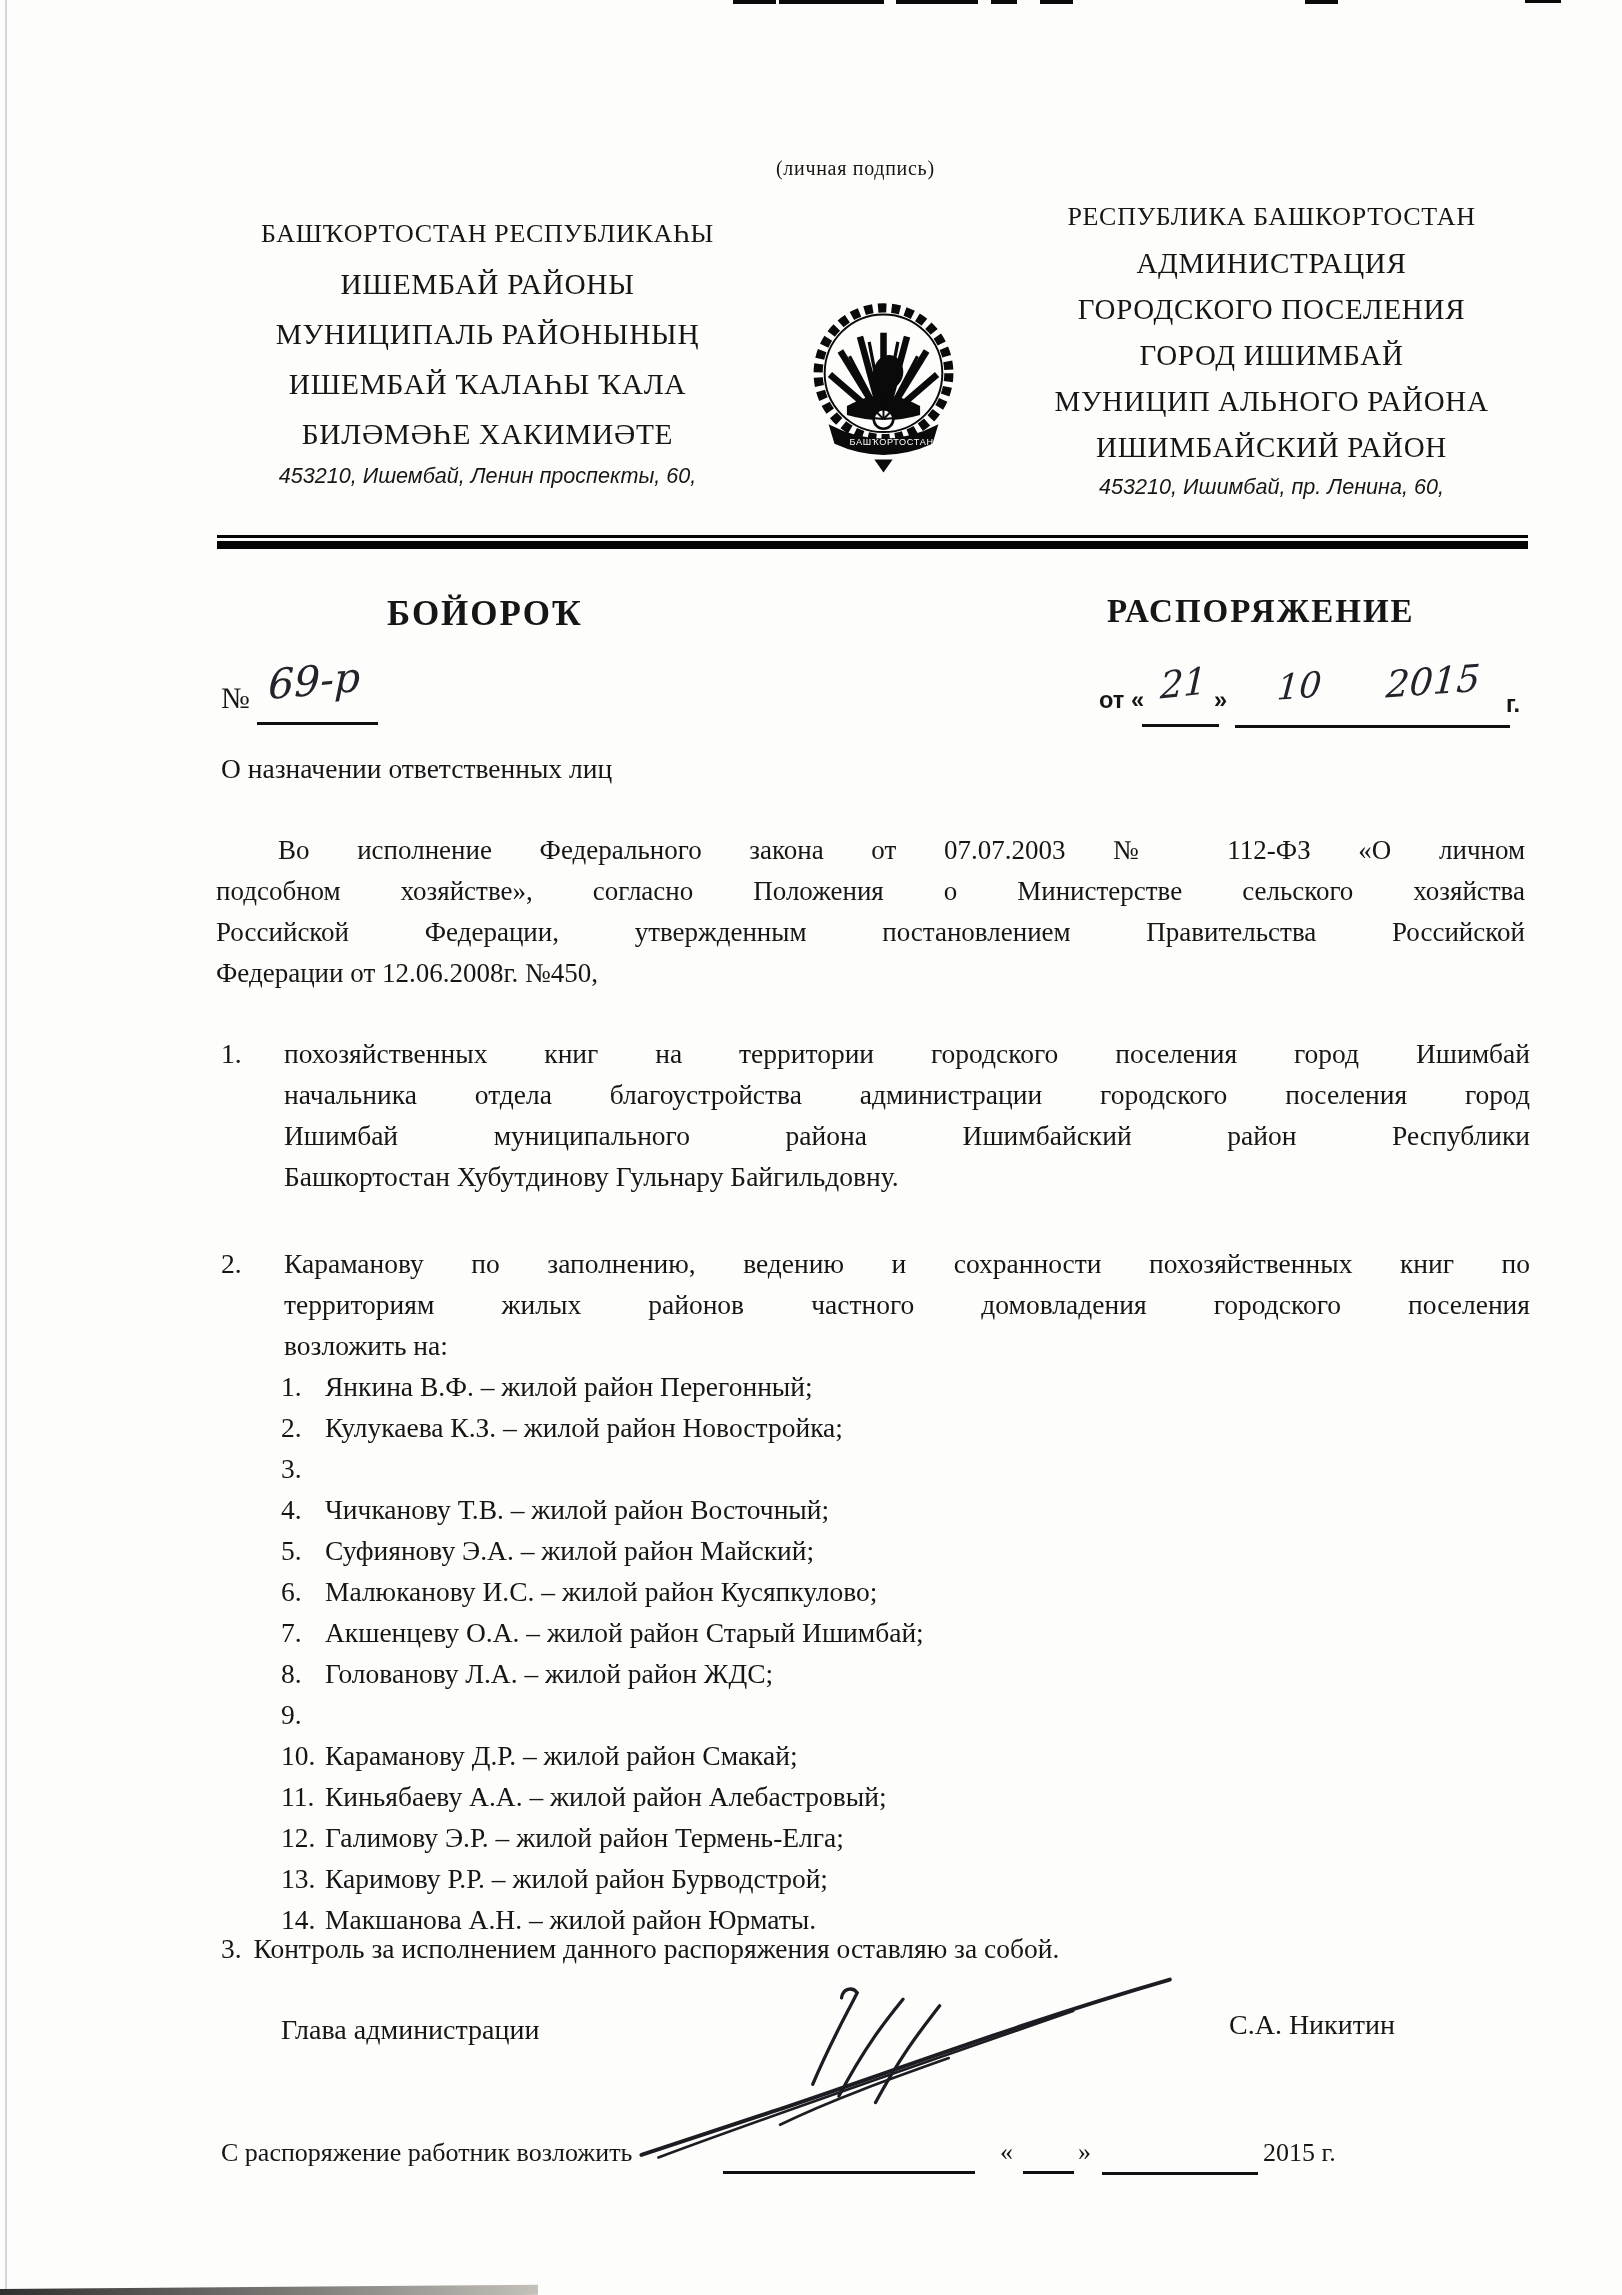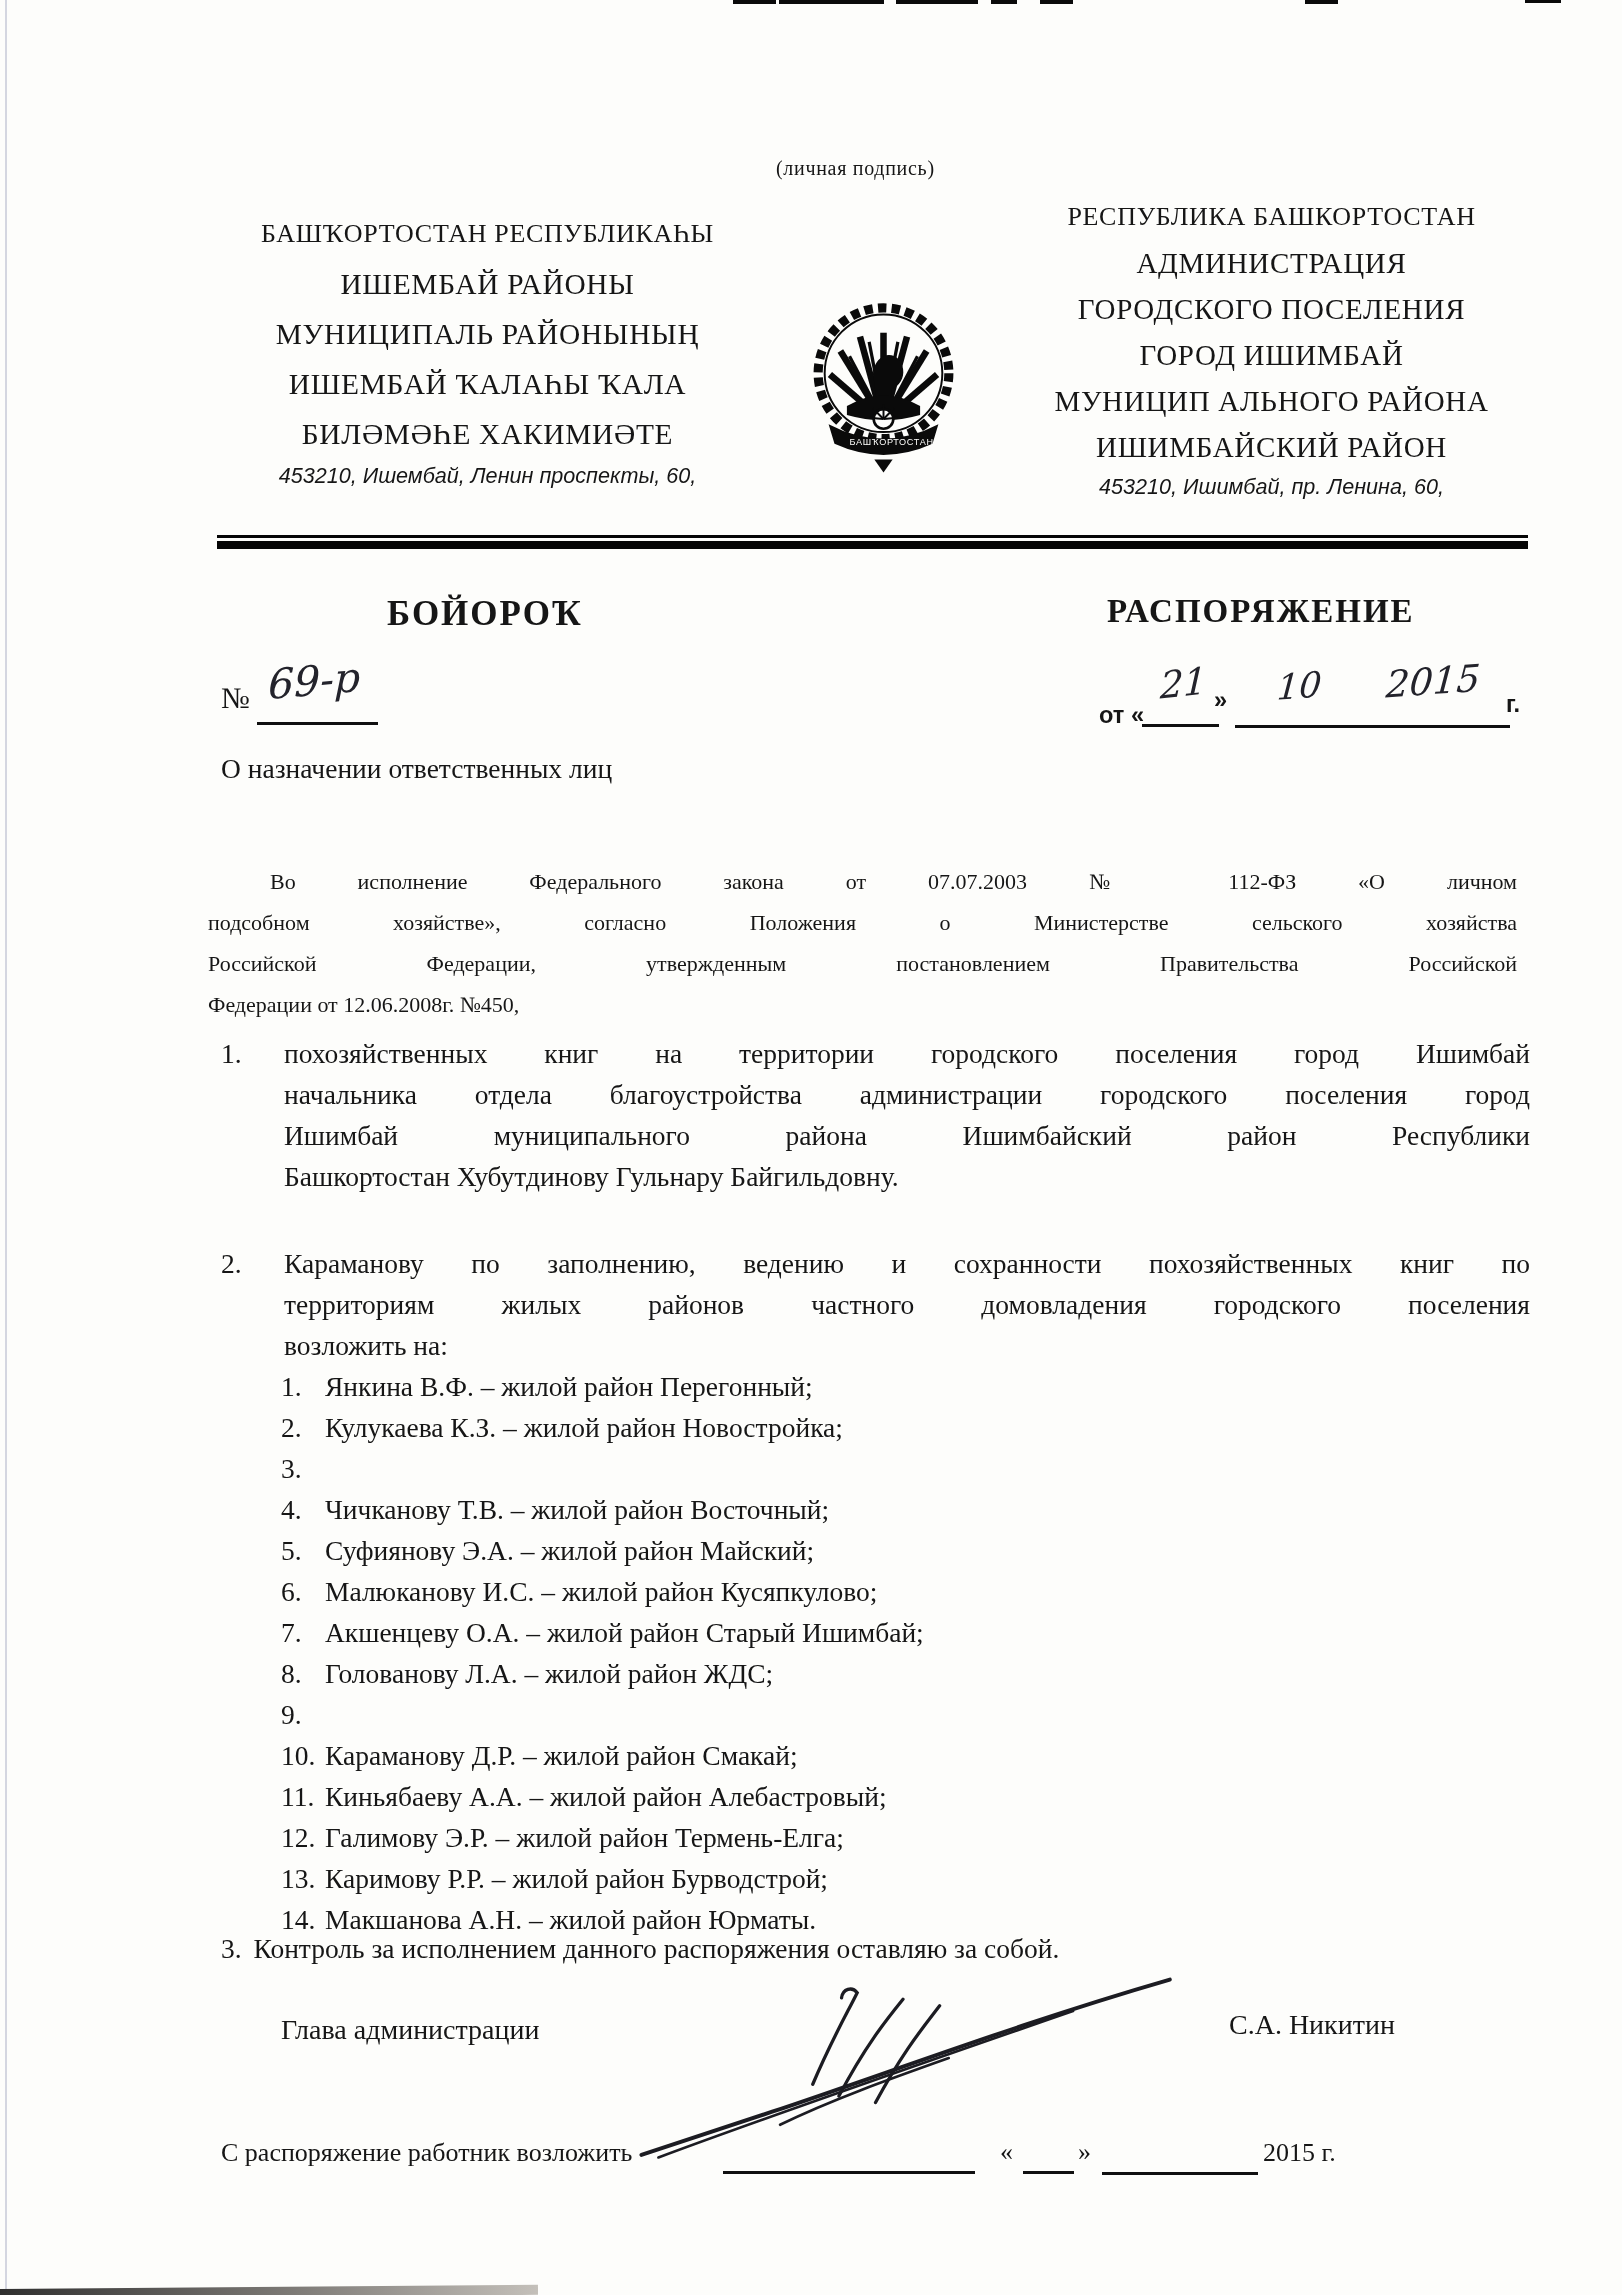--- a/index.html
+++ b/index.html
@@ -40,21 +40,21 @@
   .no-label{position:absolute;left:221px;top:681px;font-size:30px;}
   .hand{font-family:"DejaVu Serif",serif;font-style:italic;color:#23232b;white-space:nowrap;}
   .no-value{position:absolute;left:268px;top:657px;font-size:41px;transform:rotate(-5deg) skewX(-6deg);}
   .uline{position:absolute;height:2.6px;background:#101010;}
   .date-word{position:absolute;font-family:"Liberation Sans",sans-serif;font-weight:bold;font-size:23.6px;}
   .d-day{position:absolute;left:1160px;top:662px;font-size:37px;transform:rotate(-6deg) skewX(-8deg);}
   .d-month{position:absolute;left:1277px;top:666px;font-size:35px;transform:rotate(-4deg) skewX(-8deg);}
   .d-year{position:absolute;left:1386px;top:660px;font-size:37px;transform:rotate(-4deg) skewX(-8deg);}
   
   .subject{position:absolute;left:221px;top:753px;font-size:27.5px;}
-  .block{position:absolute;left:208px;width:1309px;font-size:22px;margin-top:31px;}
+  .block{position:absolute;left:216px;width:1309px;font-size:27px;}
   .jline{height:41px;line-height:41px;text-align:justify;text-align-last:justify;}
   .jlast{text-align-last:left;}
   .indent{padding-left:62px;}
   .numbered{position:absolute;left:221px;width:1309px;display:grid;grid-template-columns:63px 1fr;font-size:27.5px;}
   .numbered .n{line-height:41px;}
   .assign{position:absolute;left:281px;top:1366px;font-size:27.5px;}
   .a-row{display:flex;height:41px;line-height:41px;}
   .a-num{width:44px;flex:0 0 44px;}
   .item3{position:absolute;left:221px;top:1930px;display:flex;font-size:27.5px;line-height:37px;}
   .item3 .n{margin-right:11.8px;}
@@ -141,21 +141,21 @@
     <div class="thick"></div>
   </div>
 
   <div class="title title-left">БОЙОРОҠ</div>
   <div class="title title-right">РАСПОРЯЖЕНИЕ</div>
 
   <div class="no-label">№</div>
   <div class="hand no-value">69-р</div>
   <div class="uline" style="left:257px;top:722px;width:121px;"></div>
 
-  <div class="date-word" style="left:1099px;top:702px;">от «</div>
+  <div class="date-word" style="left:1099px;top:687px;">от «</div>
   <div class="hand d-day">21</div>
   <div class="date-word" style="left:1214px;top:687px;">»</div>
   <div class="hand d-month">10</div>
   <div class="hand d-year">2015</div>
   <div class="date-word" style="left:1506px;top:691px;">г.</div>
   <div class="uline" style="left:1142px;top:724px;width:77px;"></div>
   <div class="uline" style="left:1235px;top:725px;width:275px;"></div>
 
   <div class="subject">О назначении ответственных лиц</div>
 

